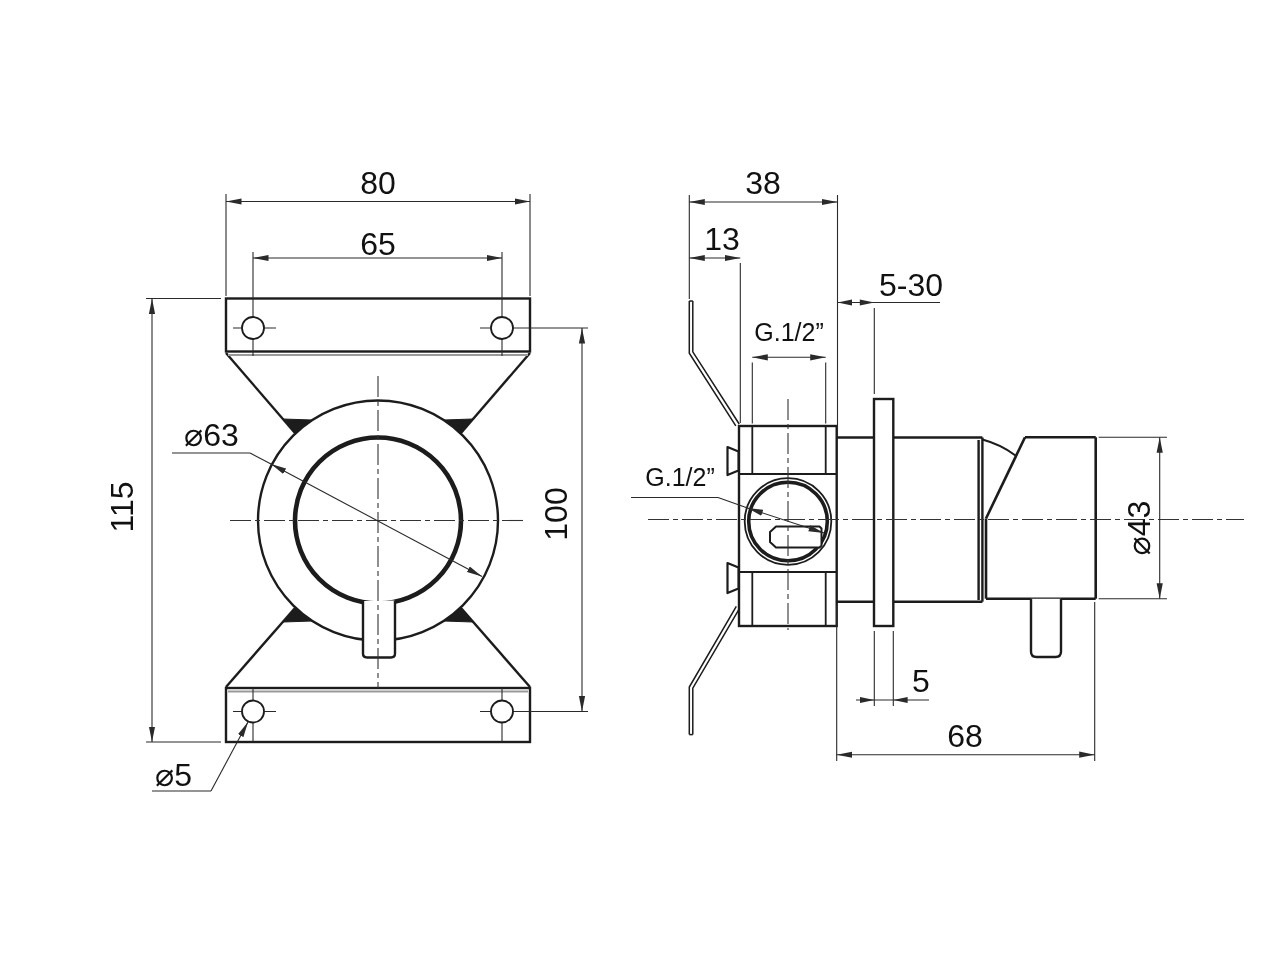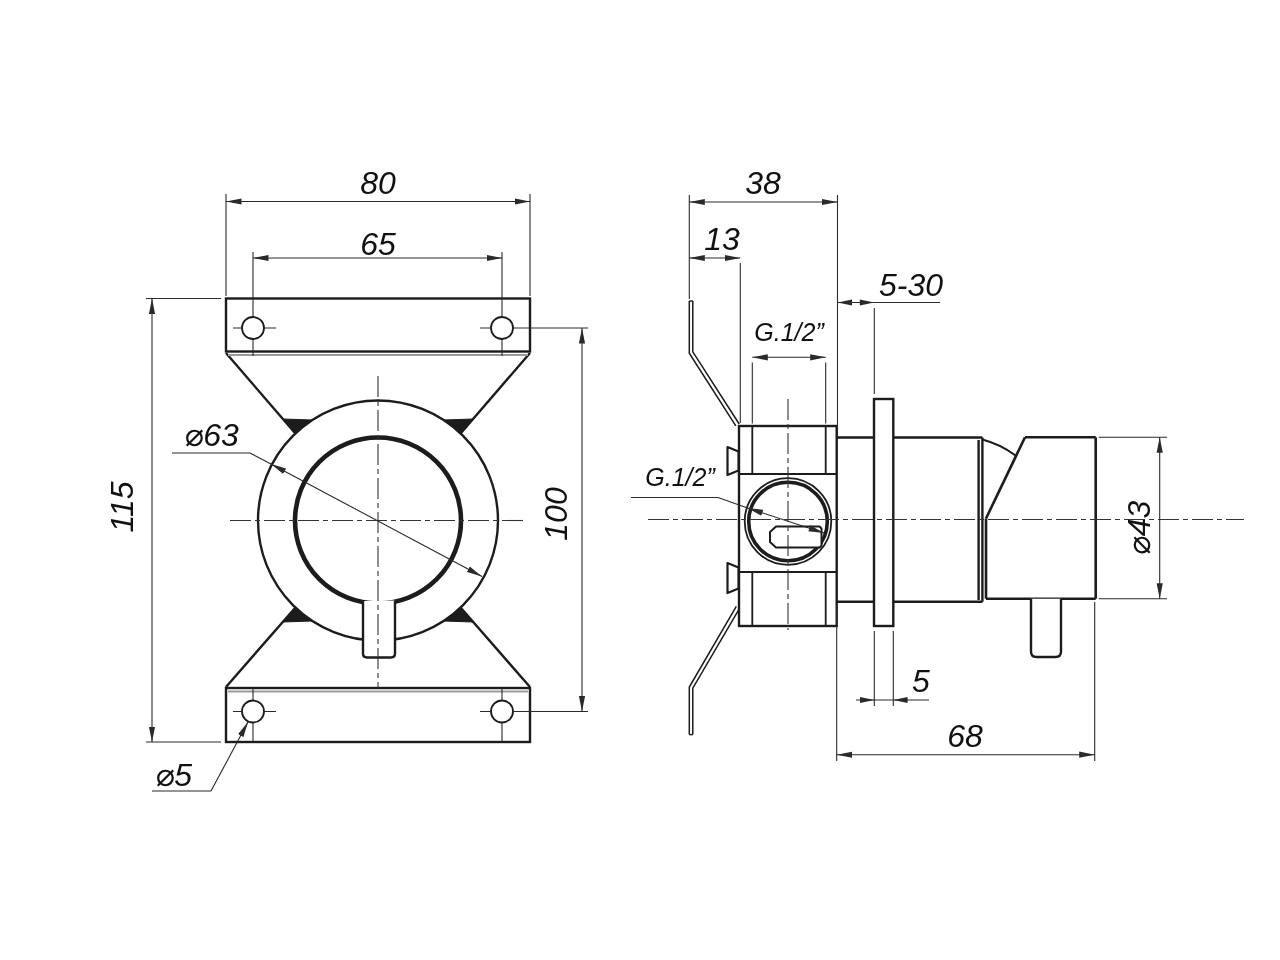--- a/index.html
+++ b/index.html
@@ -1,16 +1,16 @@
 <!DOCTYPE html>
 <html><head>
 <meta charset="utf-8">
 <style>
   html,body{margin:0;padding:0;background:#fff;}
-  .page{width:1280px;height:960px;background:#fff;position:relative;overflow:hidden;font-style:italic;}
+  .page{width:1280px;height:960px;background:#fff;position:relative;overflow:hidden;}
   svg{display:block;}
   text{font-family:"Liberation Sans","DejaVu Sans",sans-serif;fill:#111;}
   .dim-text{font-size:32px;}
   .thread-text{font-size:25px;}
   .obj{stroke:#1c1c1c;fill:none;stroke-width:2.4;}
   .objfill{stroke:#1c1c1c;fill:#ffffff;stroke-width:2.4;}
   .thick{stroke:#1c1c1c;fill:none;stroke-width:4.6;}
   .thin{stroke:#2a2a2a;fill:none;stroke-width:1.1;}
   .sheet{stroke:#1c1c1c;fill:none;stroke-width:1.5;}
   .mid{stroke:#1c1c1c;fill:none;stroke-width:1.8;}

